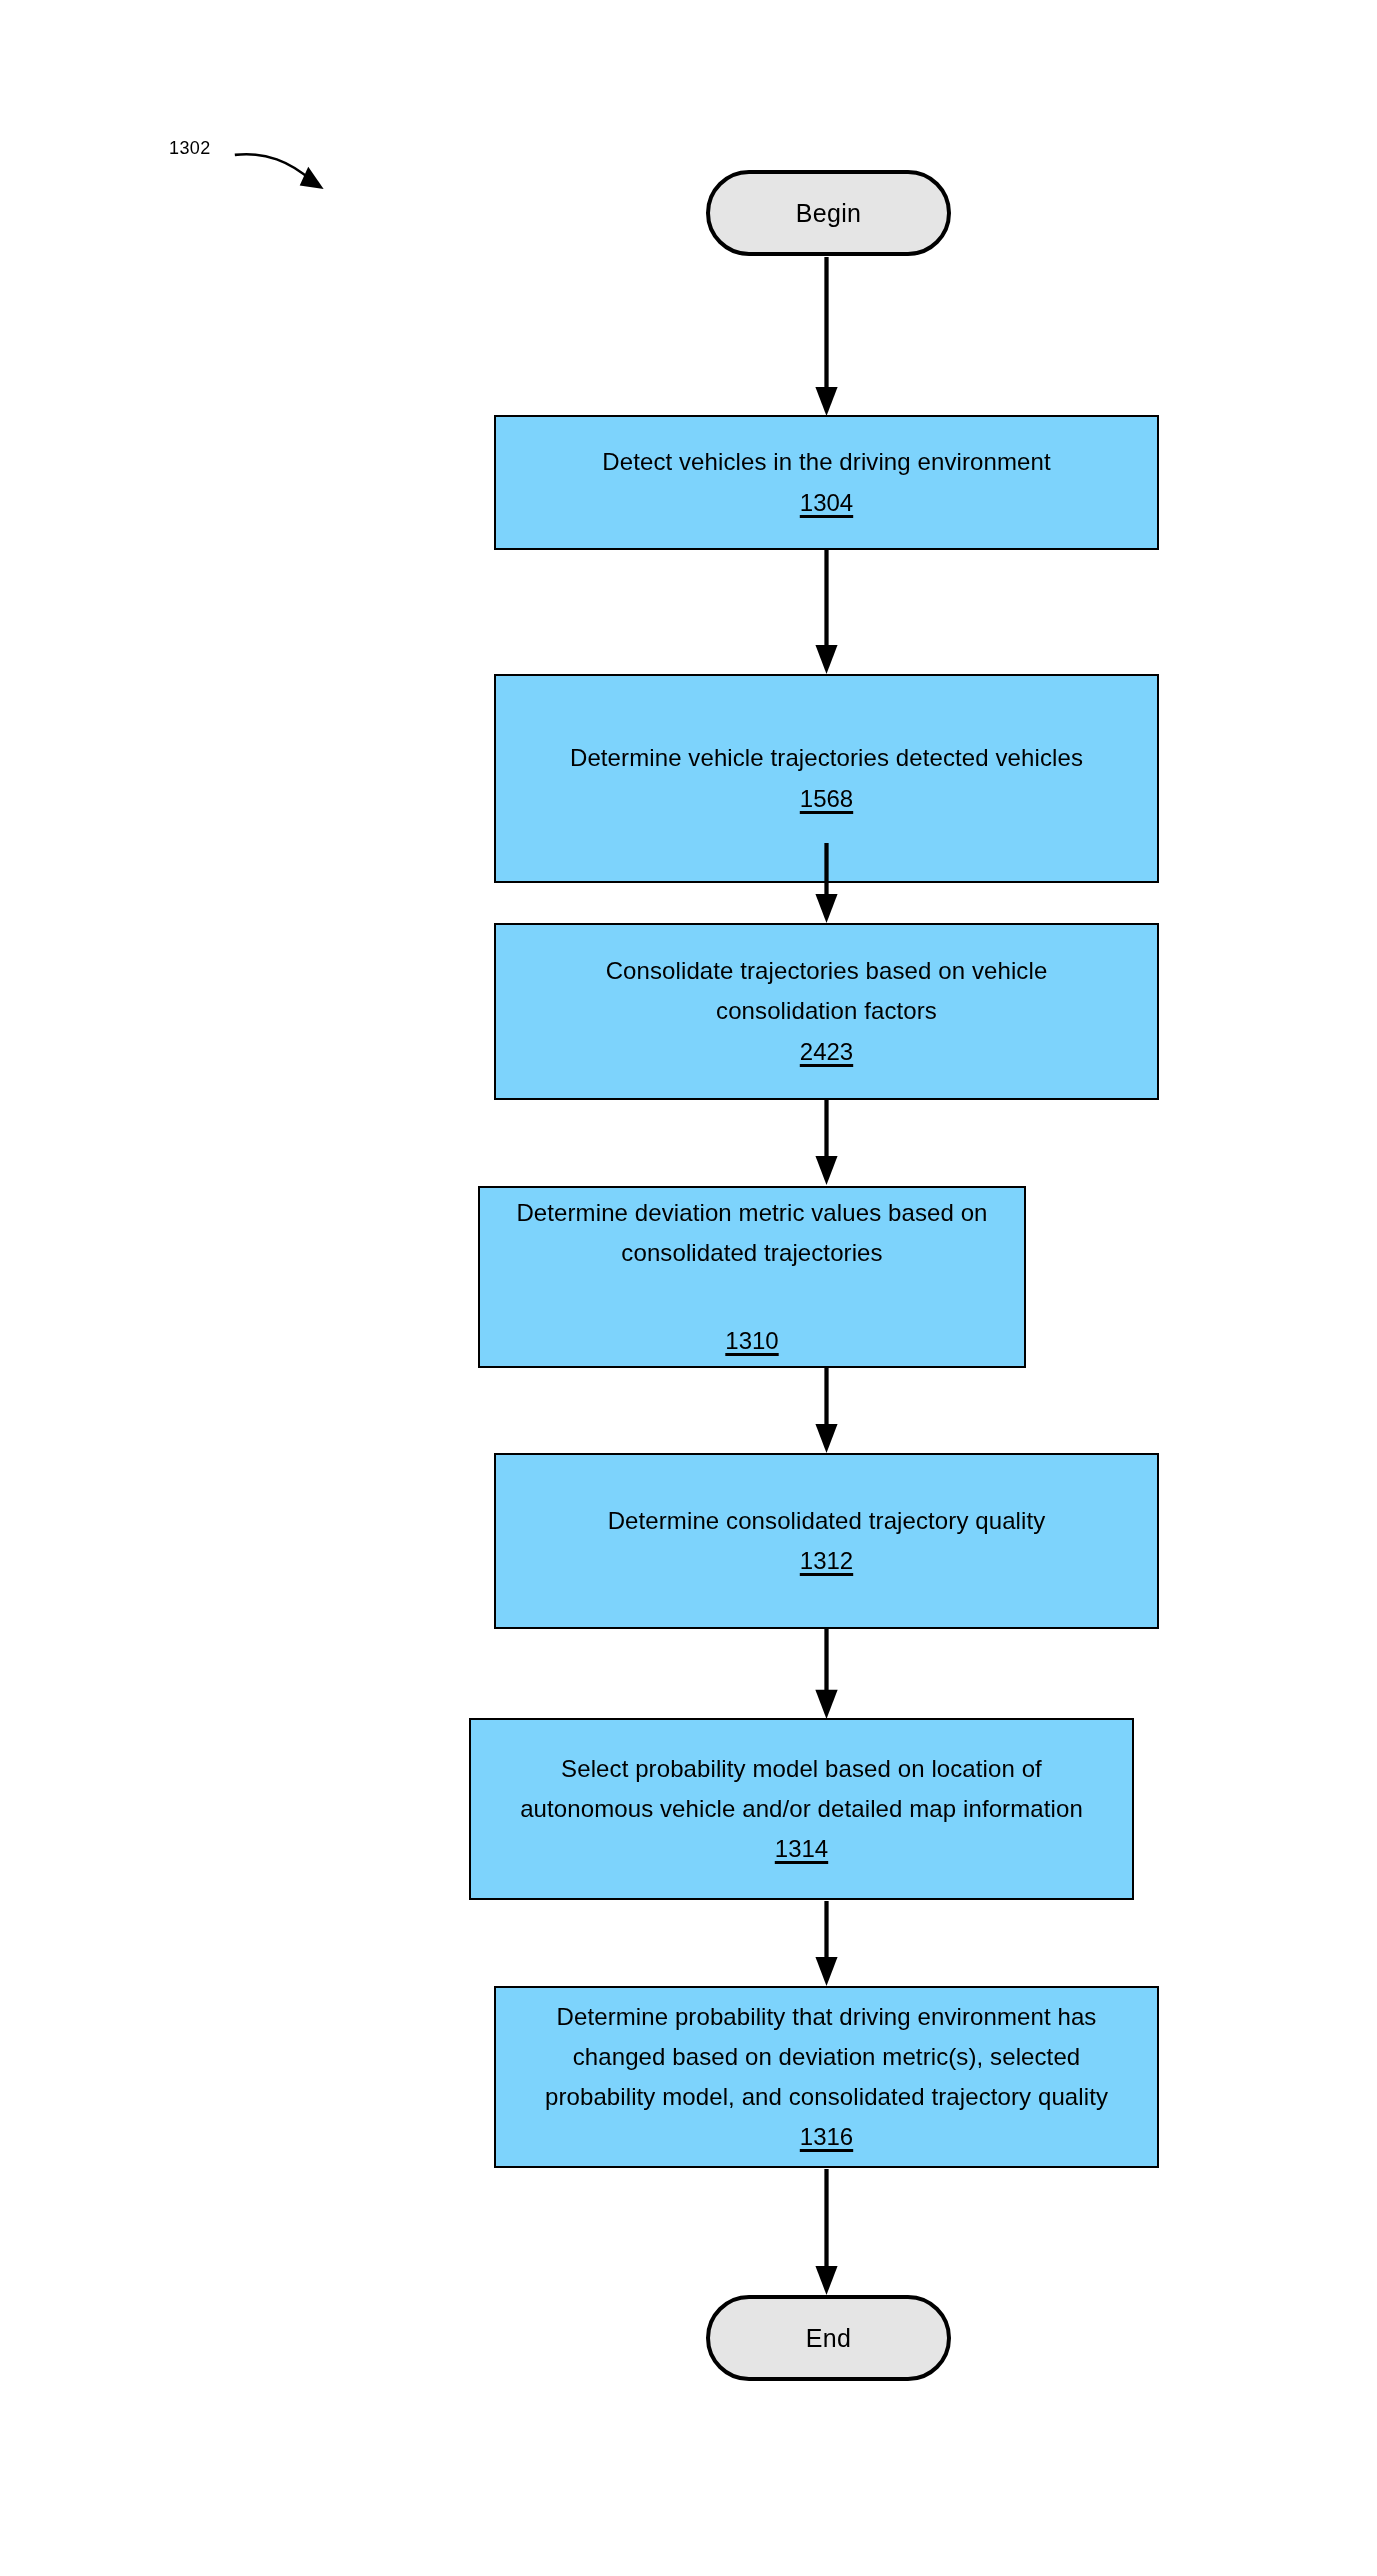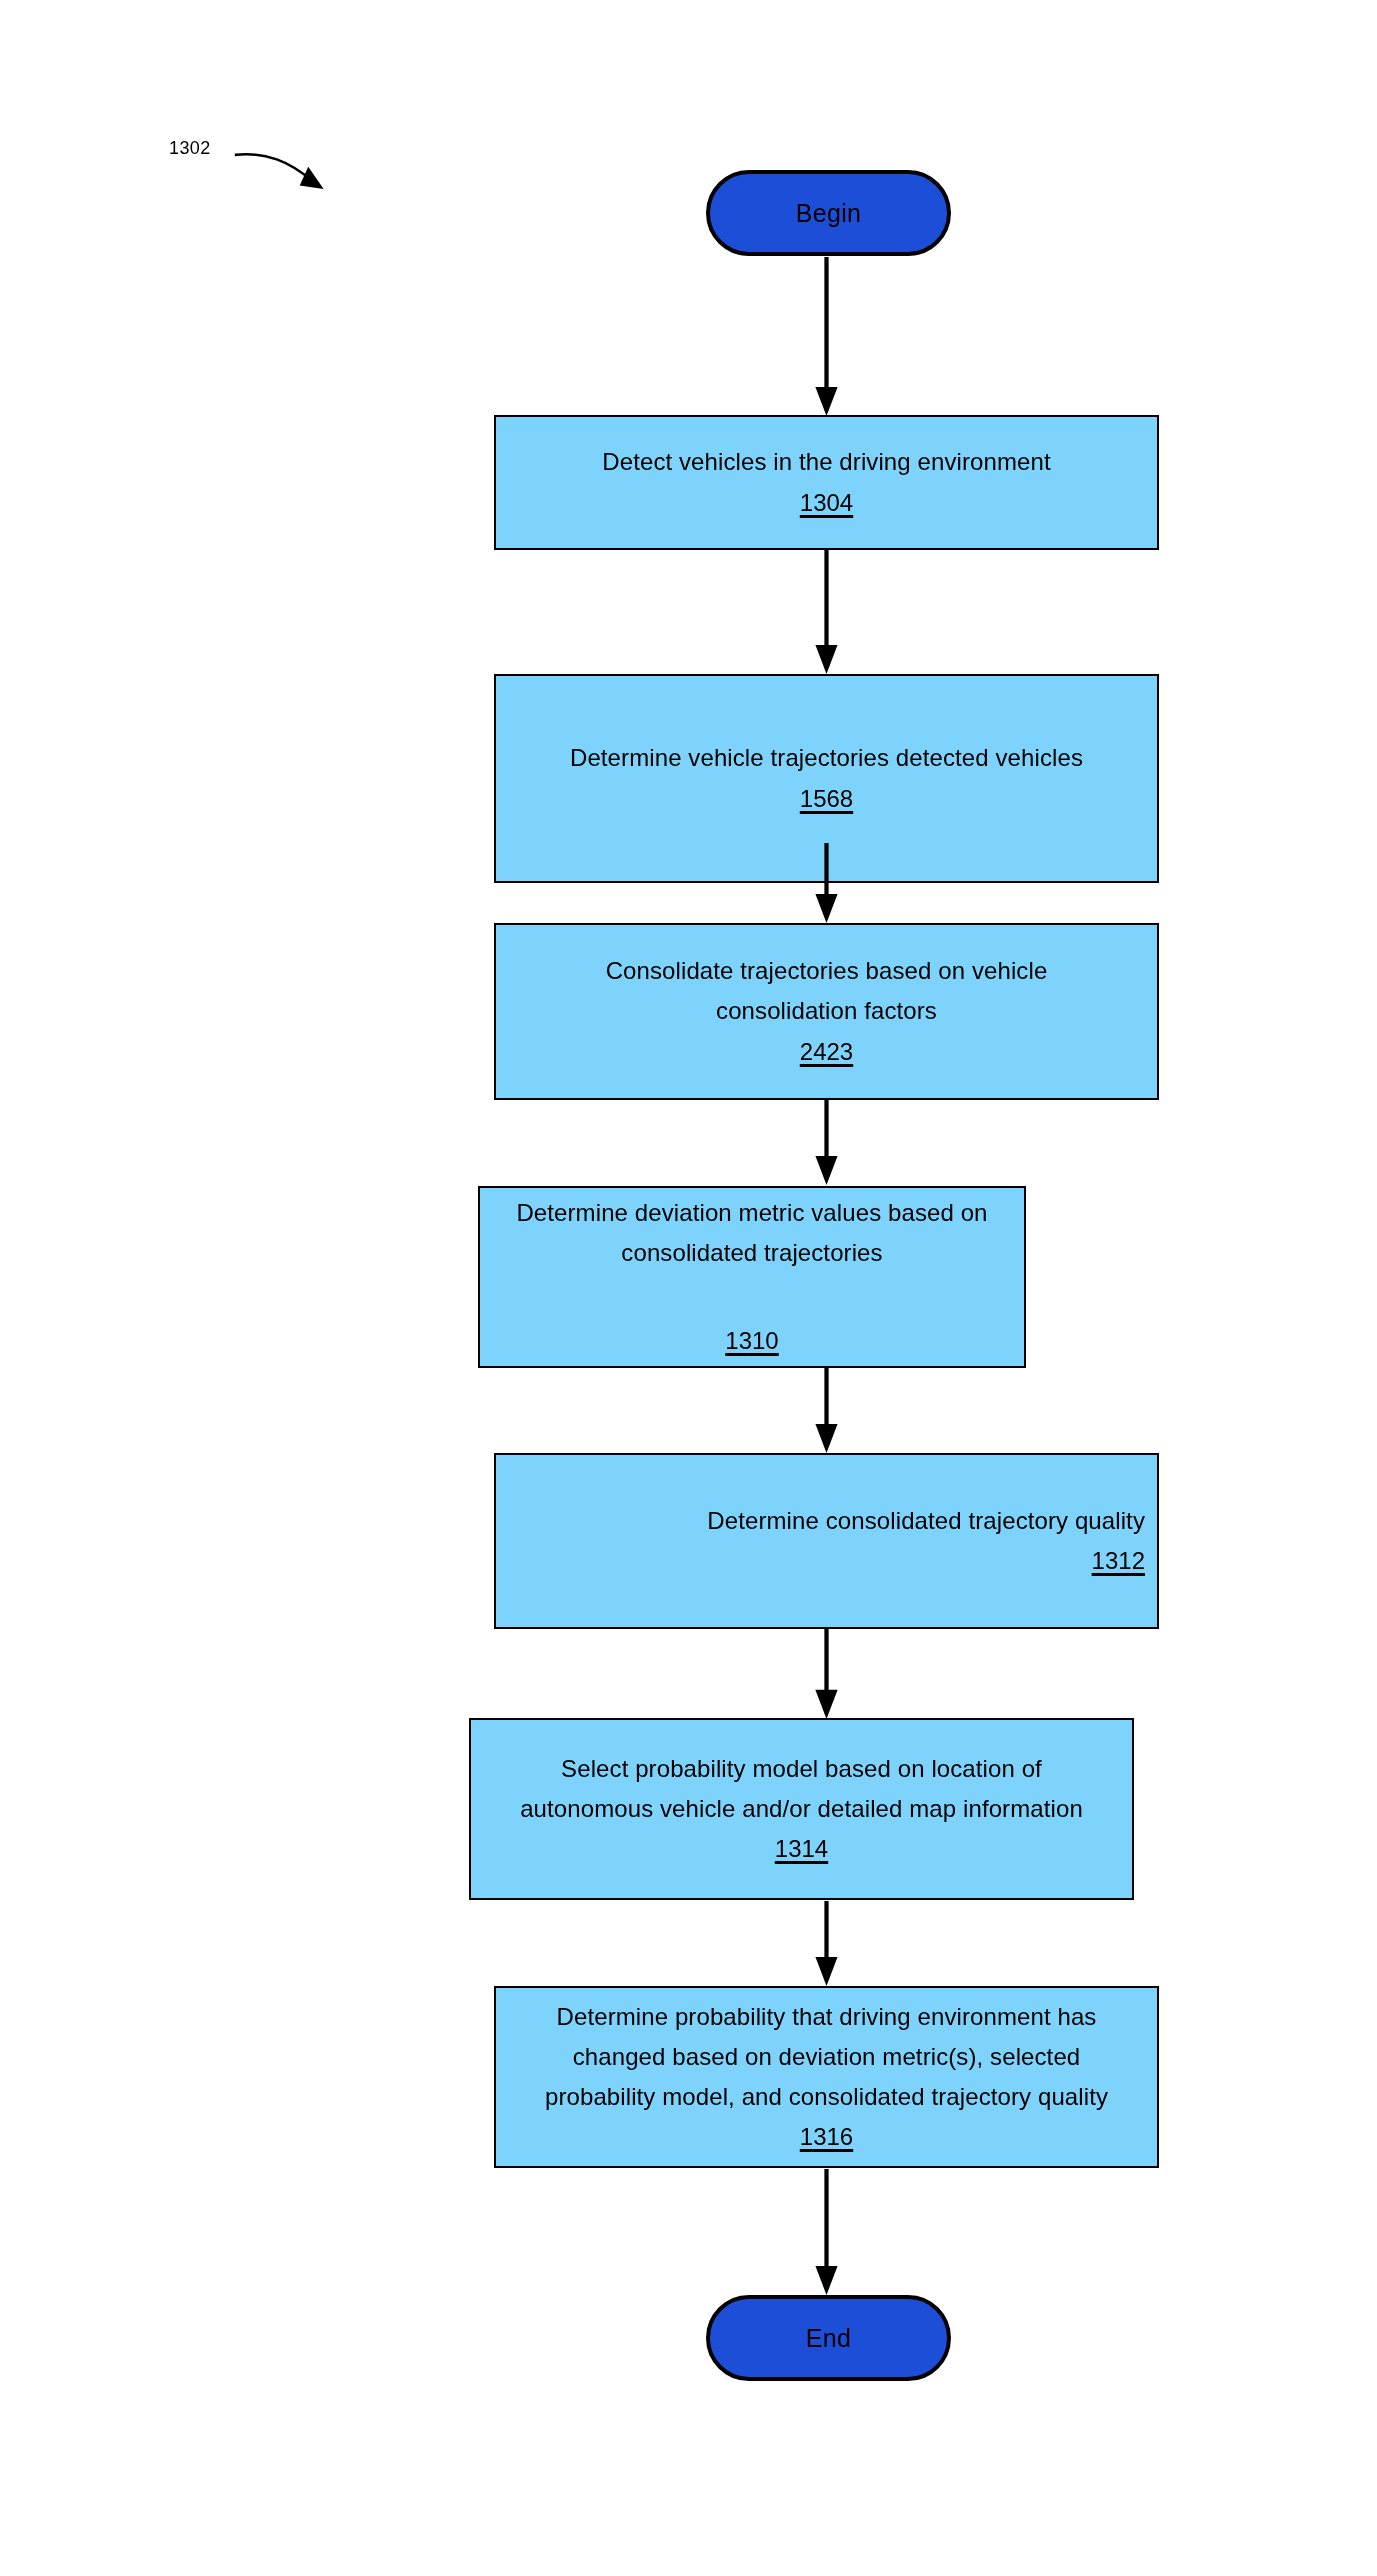--- a/index.html
+++ b/index.html
@@ -44,21 +44,21 @@
     height: 77px;
     pointer-events: none;
   }
 
   
   .terminal {
     position: absolute;
     box-sizing: border-box;
     border: 4.3px solid #000;
     border-radius: 51px;
-    background: #1d4ed8;
+    background: #e5e5e5;
     display: flex;
     align-items: center;
     justify-content: center;
     font-size: 25px;
     letter-spacing: 0.3px;
   }
   #terminal-begin {
     left: 706px;
     top: 170px;
     width: 245px;
@@ -174,21 +174,21 @@
     <div class="process-ref">1310</div>
   </div>
 
   <div class="connector" style="top:1368px;height:85px;">
     <svg width="31" height="85" viewBox="0 0 36 100">
       <line x1="18" y1="0" x2="18" y2="74" stroke="#000" stroke-width="5"></line>
       <path d="M 5 66 L 31 66 L 18 100 Z" fill="#000"></path>
     </svg>
   </div>
 
-  <div class="process-box" id="box-1312" style="left:494px; top:1453px; width:665px; height:176px;align-items:flex-end;">
+  <div class="process-box" id="box-1312" style="left:494px; top:1453px; width:665px; height:176px;">
     <div class="process-text">Determine consolidated trajectory quality</div>
     <div class="process-ref">1312</div>
   </div>
 
   <div class="connector" style="top:1629px;height:90px;">
     <svg width="31" height="90" viewBox="0 0 36 105">
       <line x1="18" y1="0" x2="18" y2="79" stroke="#000" stroke-width="5"></line>
       <path d="M 5 71 L 31 71 L 18 105 Z" fill="#000"></path>
     </svg>
   </div>

